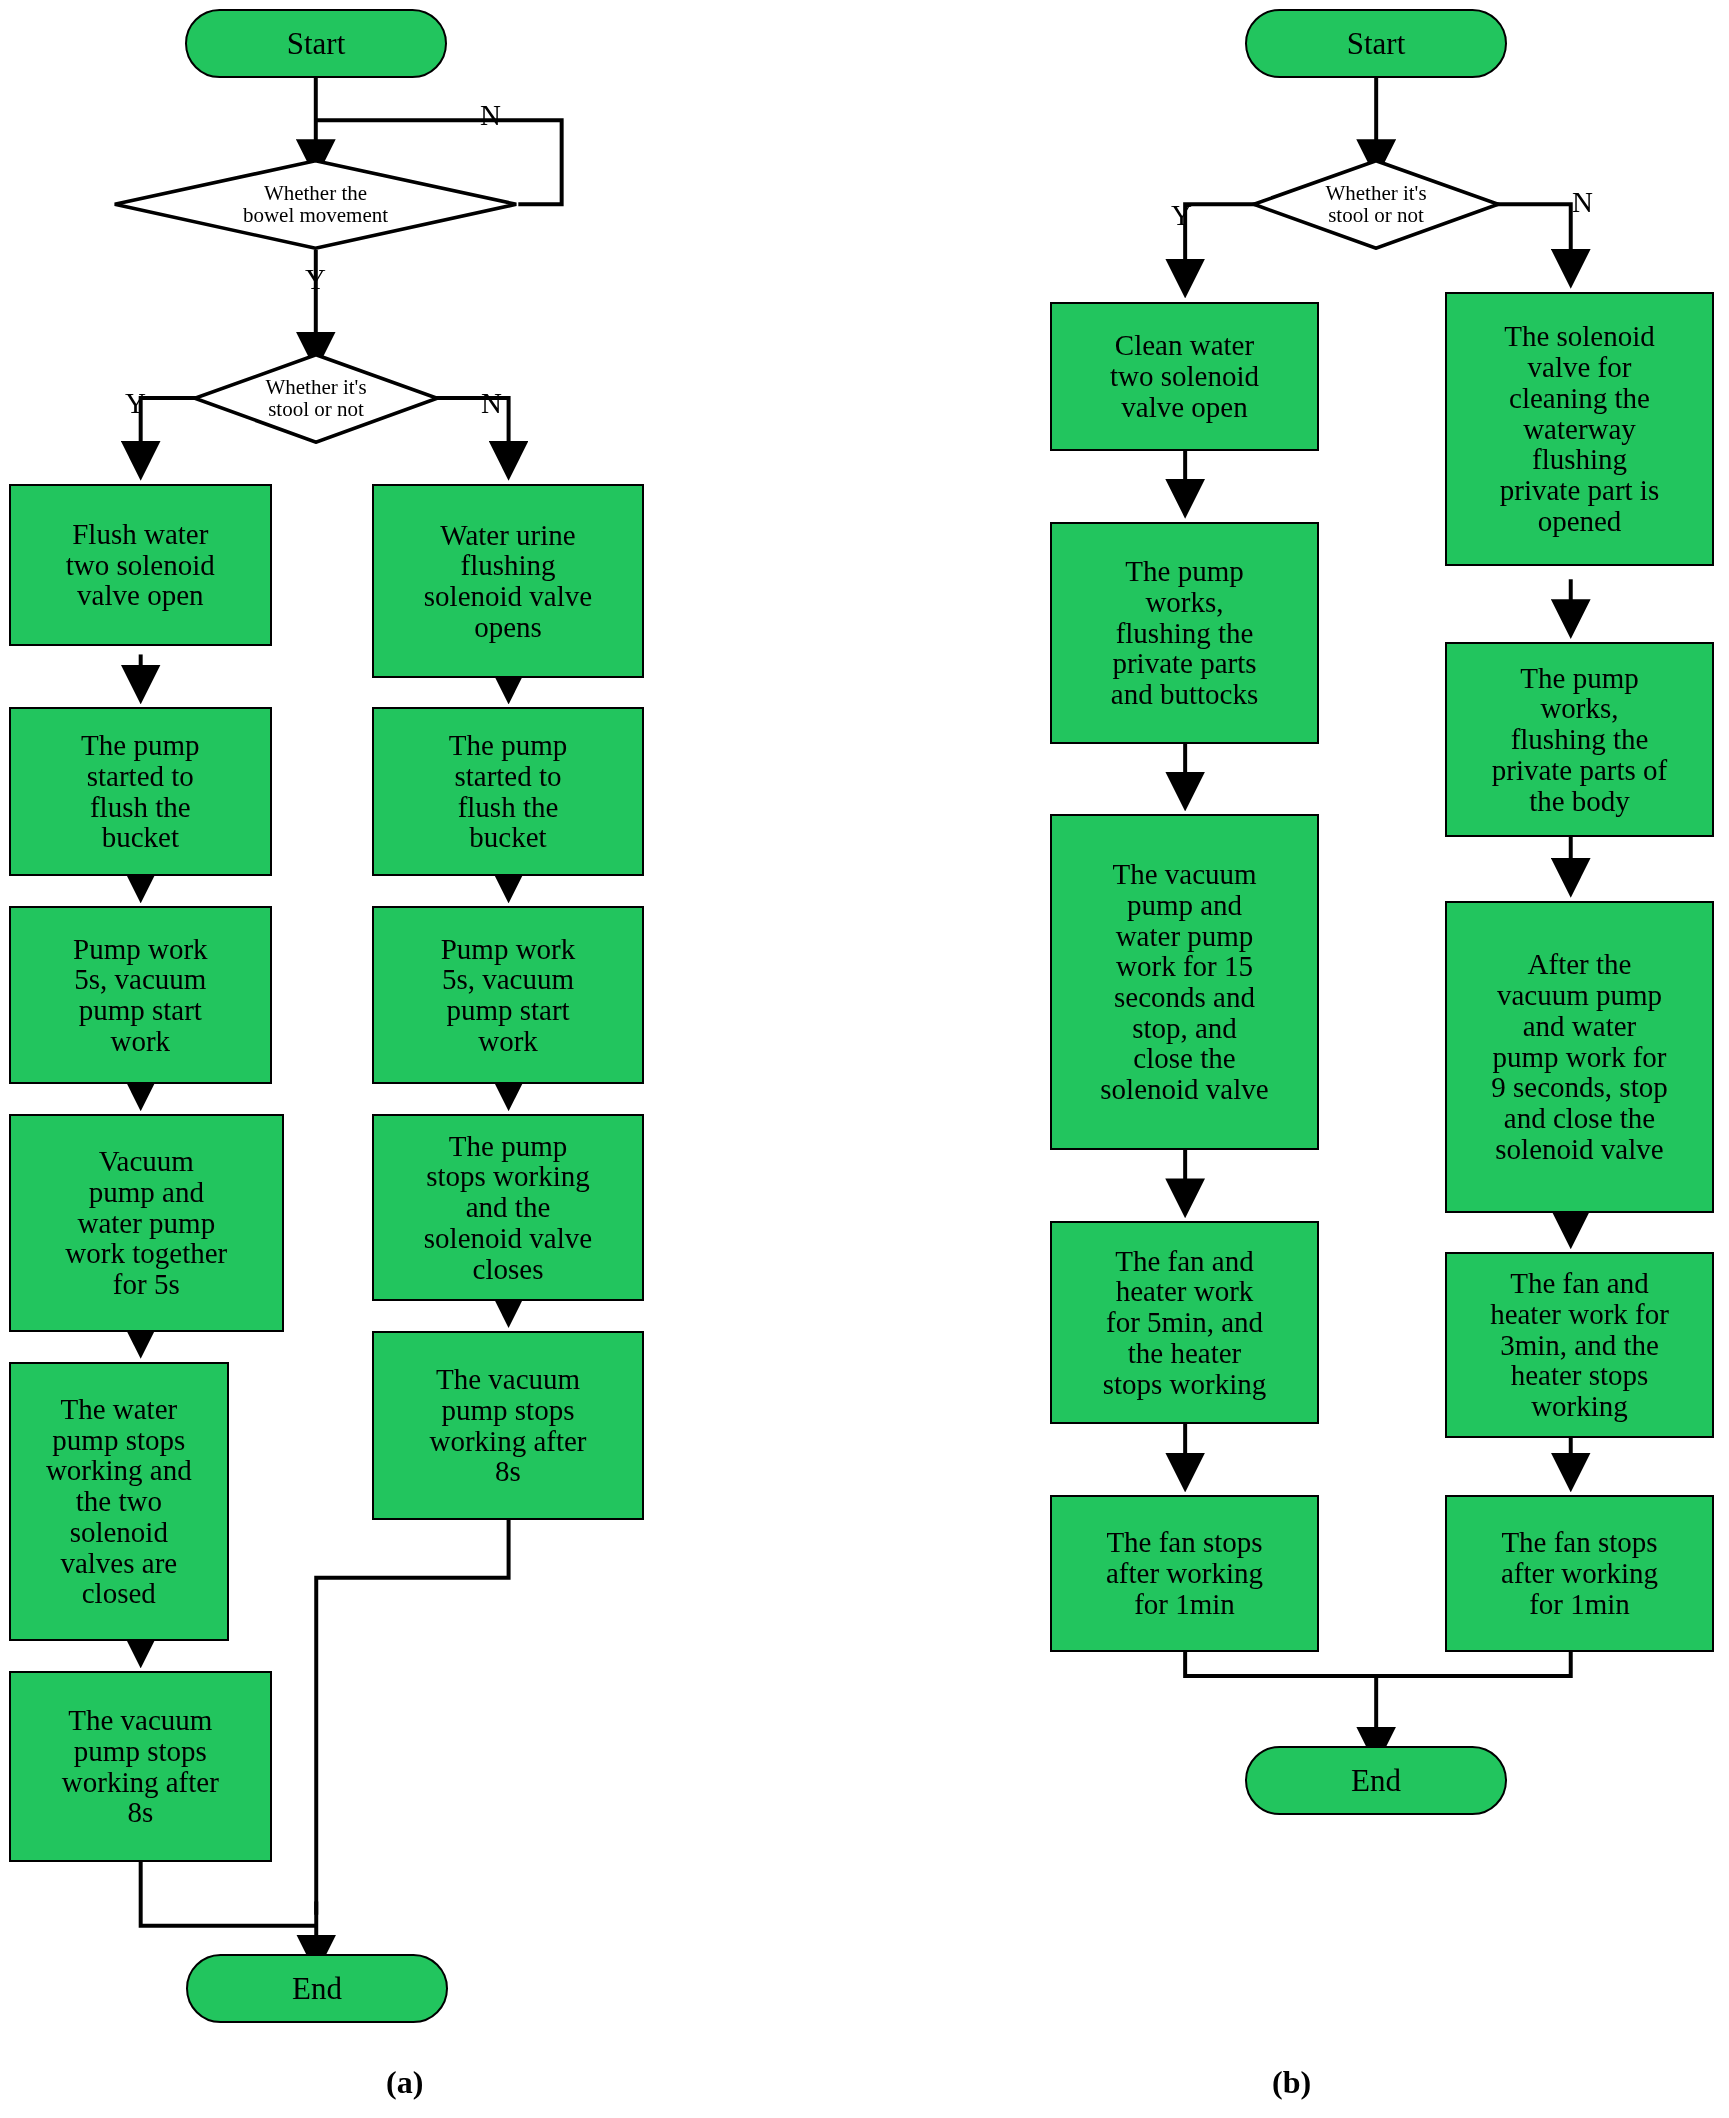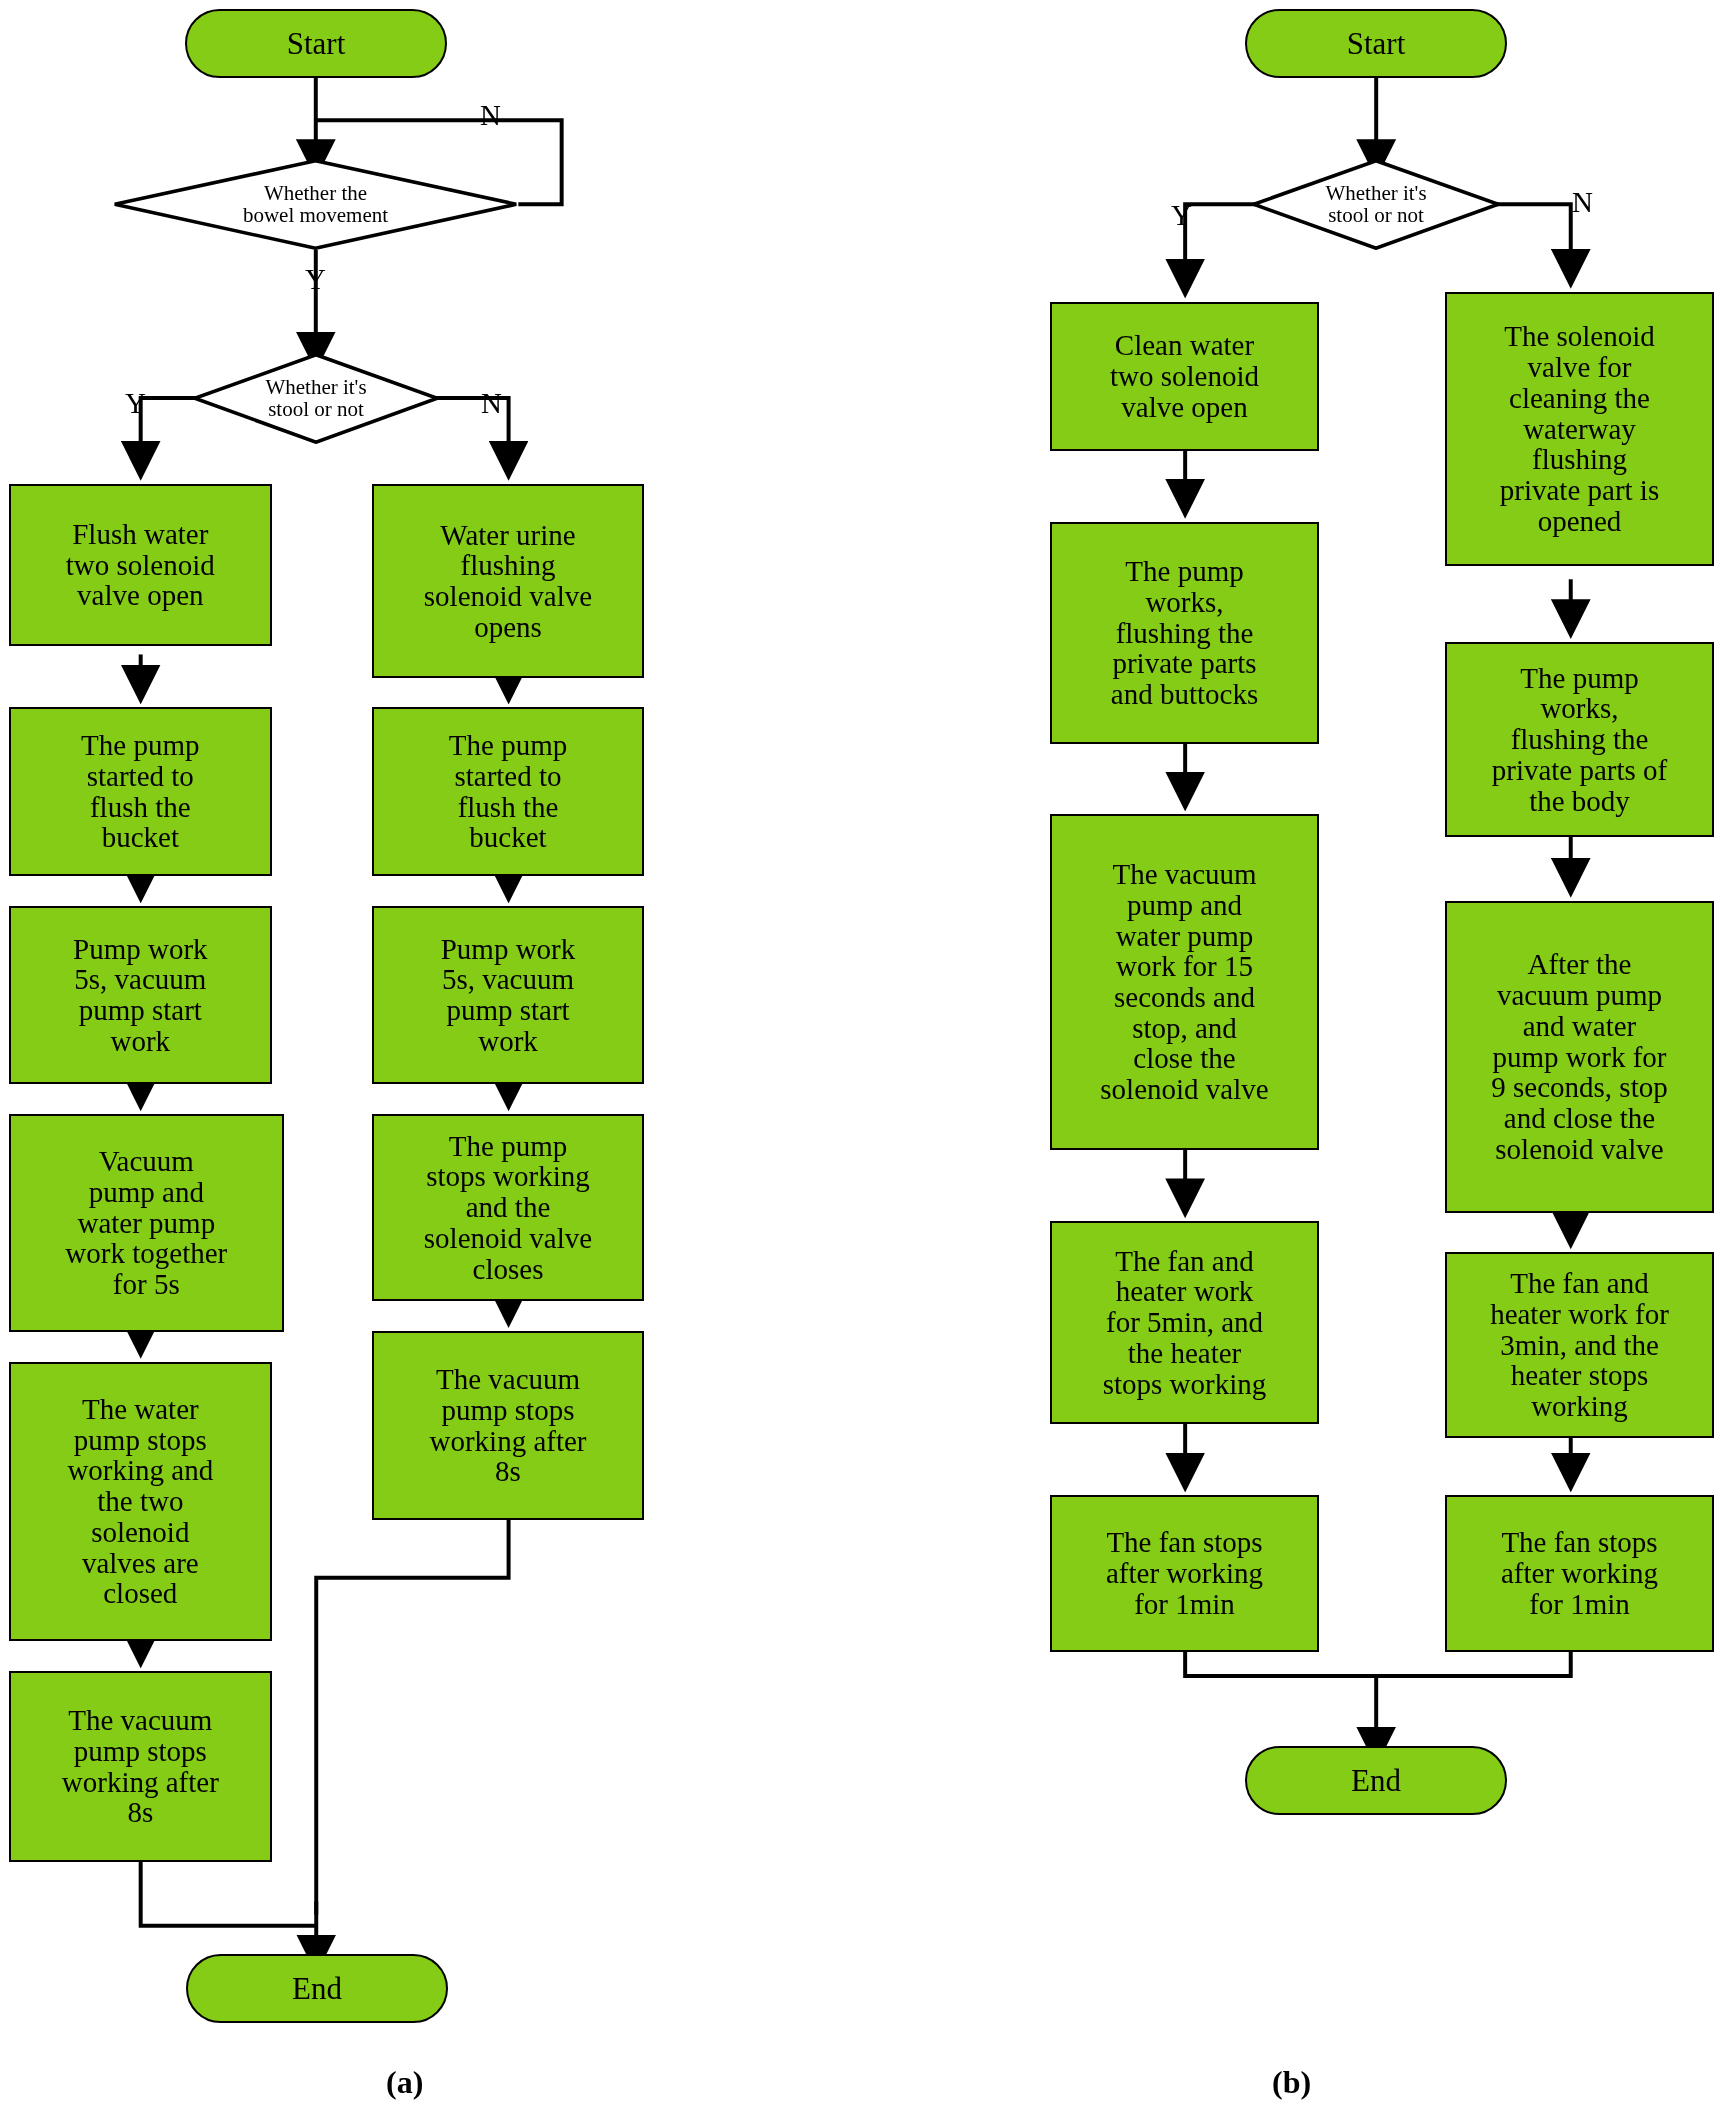--- a/index.html
+++ b/index.html
@@ -26,21 +26,21 @@
     height: 2119px;
     pointer-events: none;
   }
   .node {
     position: absolute;
     box-sizing: border-box;
     display: flex;
     align-items: center;
     justify-content: center;
     text-align: center;
-    background: #84cc16;
+    background: #22c55e;
     color: #000000;
   }
   .proc {
     border: 2.2px solid #000000;
     line-height: 1.06;
   }
   .term {
     border: 2.2px solid #000000;
     border-radius: 4421px;
     line-height: 1.0;
@@ -187,21 +187,21 @@
 pump start
 work</span>
   </div>
   <div class="node proc fs-proc" style="left:8.8px; top:1091px; width:275px; height:218px;text-align:center;">
     <span class="nodetext">Vacuum
 pump and
 water pump
 work together
 for 5s</span>
   </div>
-  <div class="node proc fs-proc" style="left:8.8px; top:1339px; width:263px; height:279px;">
+  <div class="node proc fs-proc" style="left:8.8px; top:1339px; width:220px; height:279px;">
     <span class="nodetext">The water
 pump stops
 working and
 the two
 solenoid
 valves are
 closed</span>
   </div>
   <div class="node proc fs-proc" style="left:8.8px; top:1648px; width:263px; height:191px;">
     <span class="nodetext">The vacuum

